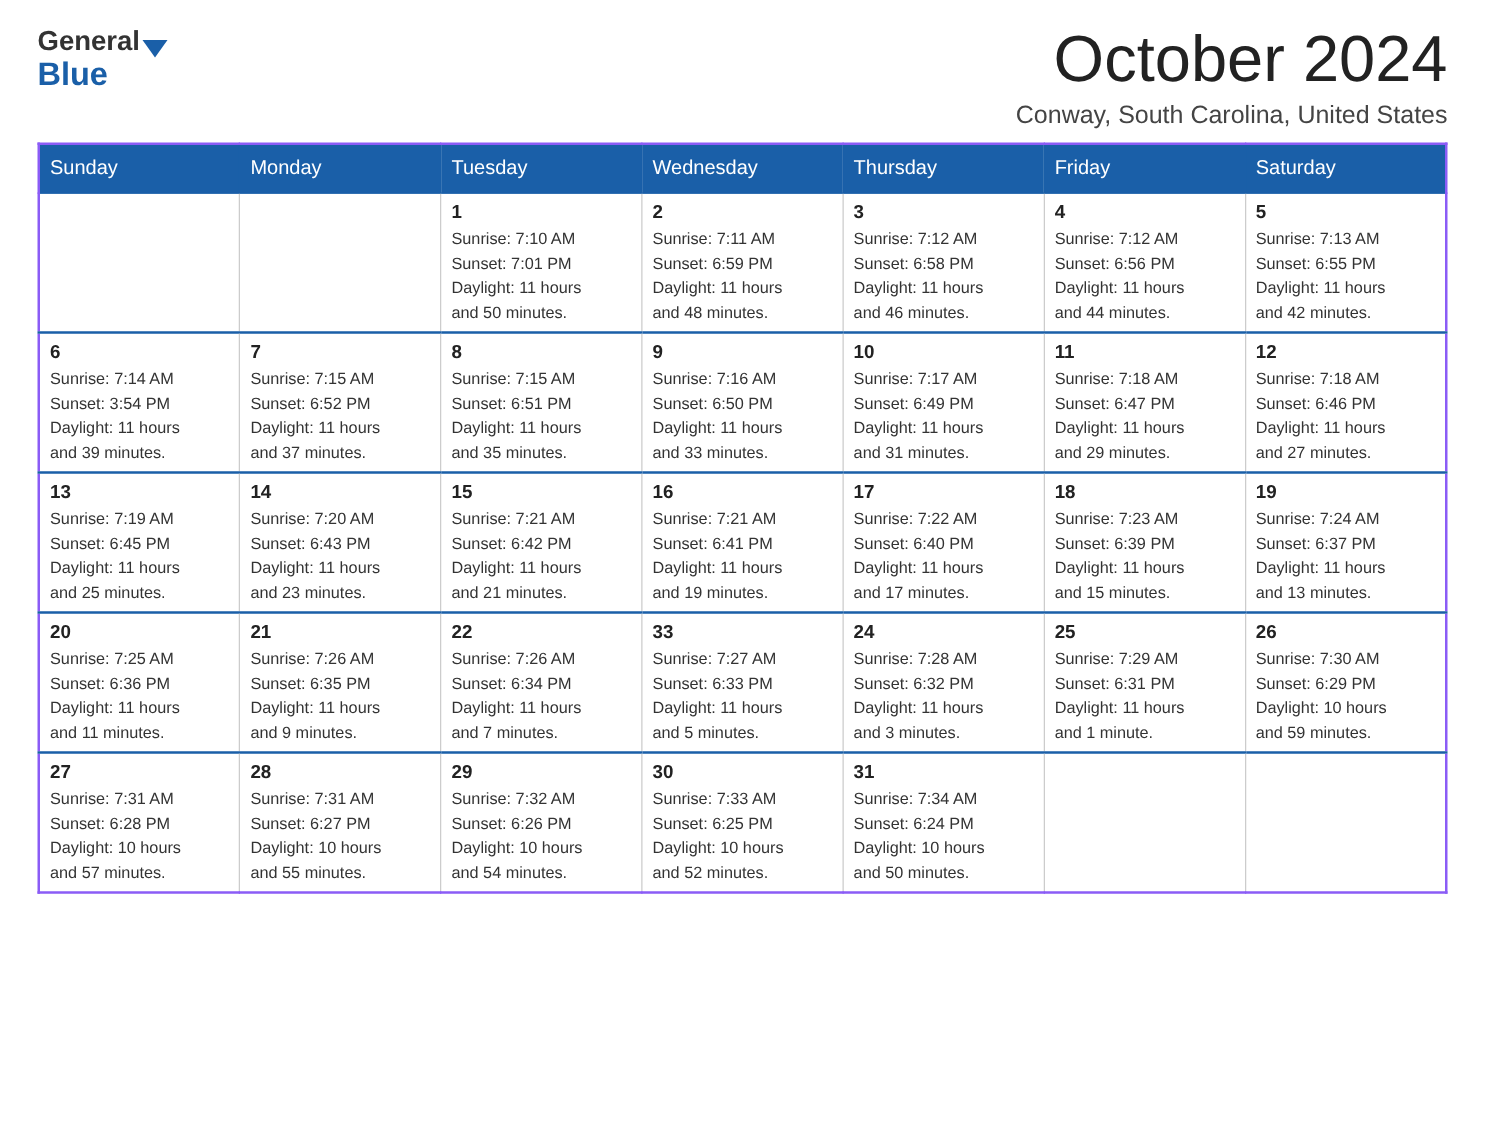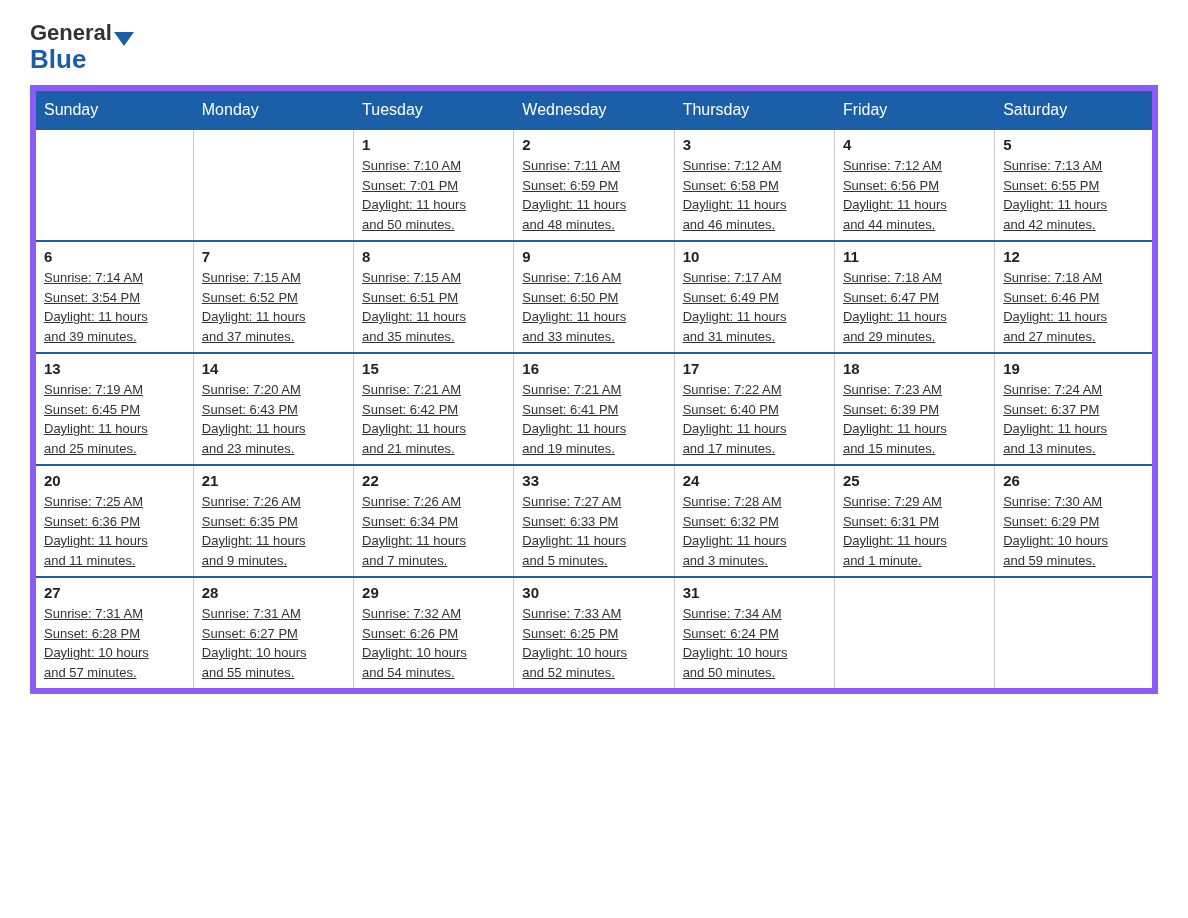--- a/index.html
+++ b/index.html
@@ -57,21 +57,21 @@
     }
     .location-title {
       font-size: 20px;
       color: #444;
       margin-top: 4px;
     }
     .calendar {
       width: 100%;
       border-collapse: collapse;
       margin-top: 0;
-      border: 6px solid #8b5cf6;
+      border: 2px solid #8b5cf6;
     }
     .calendar th {
       background-color: #1a5fa8;
       color: #ffffff;
       padding: 10px 8px;
       font-size: 16px;
       font-weight: normal;
       text-align: left;
       border: 1px solid #1a5fa8;
     }
@@ -89,39 +89,42 @@
       font-size: 15px;
       font-weight: bold;
       color: #222;
       display: block;
       margin-bottom: 3px;
     }
     .day-info {
       font-size: 13px;
       line-height: 1.5;
       color: #333;
-      text-decoration: underline;
     }
     .empty-cell {
       background: #f9f9f9;
     }
     .row-divider td {
       border-top: 2px solid #1a5fa8;
     }
   </style>
 </head>
 <body>
 
 <div class="header-row">
   <div class="logo">
     <div class="logo-text">
       <span class="logo-general">General</span>
       <span class="logo-arrow"></span>
     </div>
     <div class="logo-blue">Blue</div>
+  </div>
+  <div class="title-section">
+    <div class="month-title">October 2024</div>
+    <div class="location-title">Conway, South Carolina, United States</div>
   </div>
 </div>
 
 <table class="calendar">
   <thead>
     <tr>
     <th>Sunday</th>
         <th>Monday</th>
         <th>Tuesday</th>
         <th>Wednesday</th>

